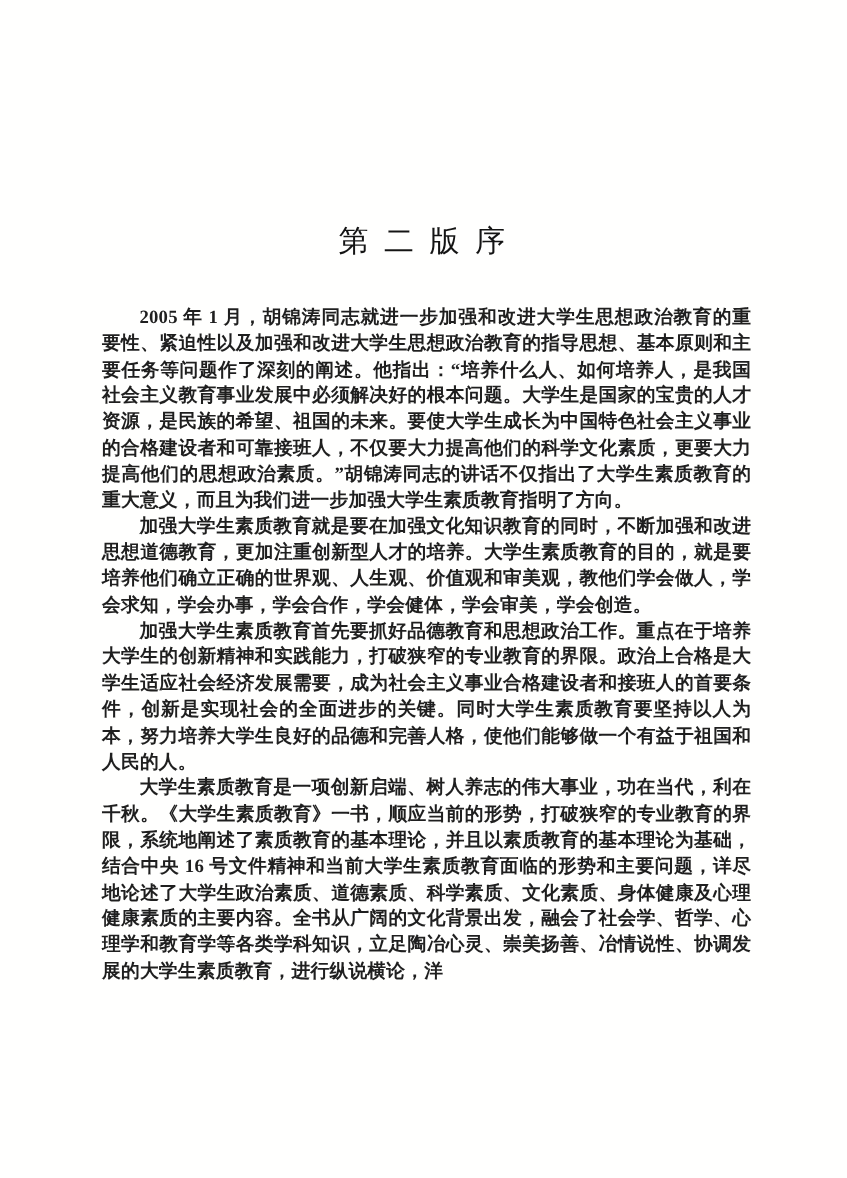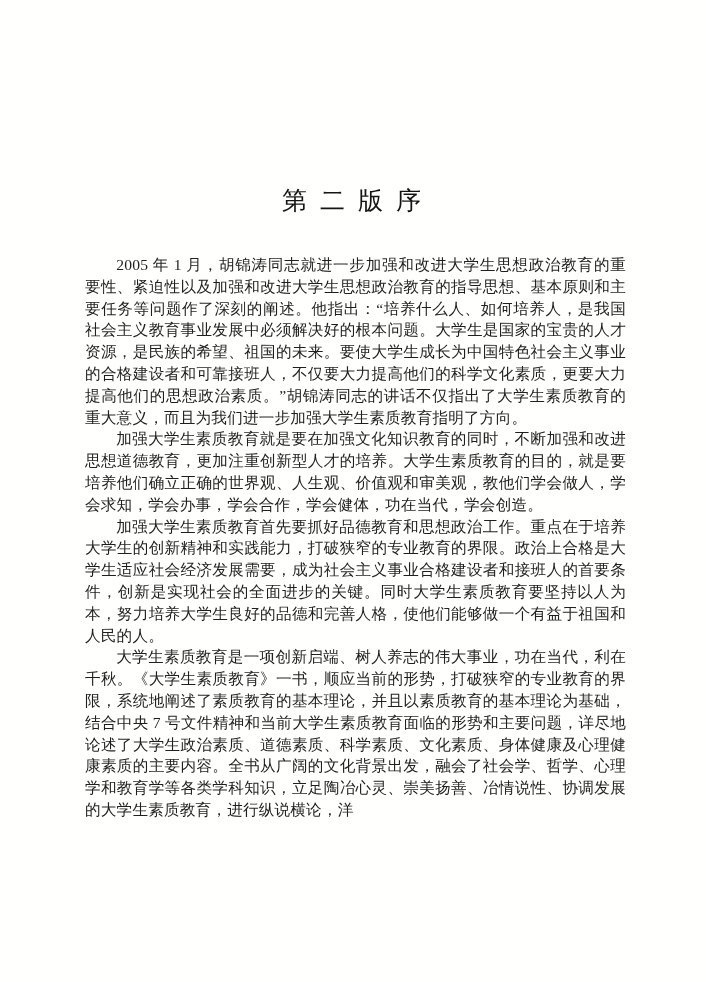--- a/index.html
+++ b/index.html
@@ -41,26 +41,27 @@
     font-size: 15.6px;
     line-height: 21.8px;
     text-align: justify;
     text-justify: inter-character;
     letter-spacing: 0.2px;
   }
   .body-text p {
     margin: 0;
     padding: 0;
     text-indent: 2em;
+    font-weight: bold;
   }
 </style>
 </head>
 <body>
 
 <div class="page">
   <h1 class="title">第 二 版 序</h1>
   <div class="body-text">
       <p>2005 年 1 月，胡锦涛同志就进一步加强和改进大学生思想政治教育的重要性、紧迫性以及加强和改进大学生思想政治教育的指导思想、基本原则和主要任务等问题作了深刻的阐述。他指出：“培养什么人、如何培养人，是我国社会主义教育事业发展中必须解决好的根本问题。大学生是国家的宝贵的人才资源，是民族的希望、祖国的未来。要使大学生成长为中国特色社会主义事业的合格建设者和可靠接班人，不仅要大力提高他们的科学文化素质，更要大力提高他们的思想政治素质。”胡锦涛同志的讲话不仅指出了大学生素质教育的重大意义，而且为我们进一步加强大学生素质教育指明了方向。</p>
-      <p>加强大学生素质教育就是要在加强文化知识教育的同时，不断加强和改进思想道德教育，更加注重创新型人才的培养。大学生素质教育的目的，就是要培养他们确立正确的世界观、人生观、价值观和审美观，教他们学会做人，学会求知，学会办事，学会合作，学会健体，功在当代，学会创造。</p>
+      <p>加强大学生素质教育就是要在加强文化知识教育的同时，不断加强和改进思想道德教育，更加注重创新型人才的培养。大学生素质教育的目的，就是要培养他们确立正确的世界观、人生观、价值观和审美观，教他们学会做人，学会求知，学会办事，学会合作，学会健体，学会审美，学会创造。</p>
       <p>加强大学生素质教育首先要抓好品德教育和思想政治工作。重点在于培养大学生的创新精神和实践能力，打破狭窄的专业教育的界限。政治上合格是大学生适应社会经济发展需要，成为社会主义事业合格建设者和接班人的首要条件，创新是实现社会的全面进步的关键。同时大学生素质教育要坚持以人为本，努力培养大学生良好的品德和完善人格，使他们能够做一个有益于祖国和人民的人。</p>
-      <p>大学生素质教育是一项创新启端、树人养志的伟大事业，功在当代，利在千秋。《大学生素质教育》一书，顺应当前的形势，打破狭窄的专业教育的界限，系统地阐述了素质教育的基本理论，并且以素质教育的基本理论为基础，结合中央 7 号文件精神和当前大学生素质教育面临的形势和主要问题，详尽地论述了大学生政治素质、道德素质、科学素质、文化素质、身体健康及心理健康素质的主要内容。全书从广阔的文化背景出发，融会了社会学、哲学、心理学和教育学等各类学科知识，立足陶冶心灵、崇美扬善、冶情说性、协调发展的大学生素质教育，进行纵说横论，洋</p>
+      <p>大学生素质教育是一项创新启端、树人养志的伟大事业，功在当代，利在千秋。《大学生素质教育》一书，顺应当前的形势，打破狭窄的专业教育的界限，系统地阐述了素质教育的基本理论，并且以素质教育的基本理论为基础，结合中央 16 号文件精神和当前大学生素质教育面临的形势和主要问题，详尽地论述了大学生政治素质、道德素质、科学素质、文化素质、身体健康及心理健康素质的主要内容。全书从广阔的文化背景出发，融会了社会学、哲学、心理学和教育学等各类学科知识，立足陶冶心灵、崇美扬善、冶情说性、协调发展的大学生素质教育，进行纵说横论，洋</p>
     </div>
 </div>
 
 </body></html>

